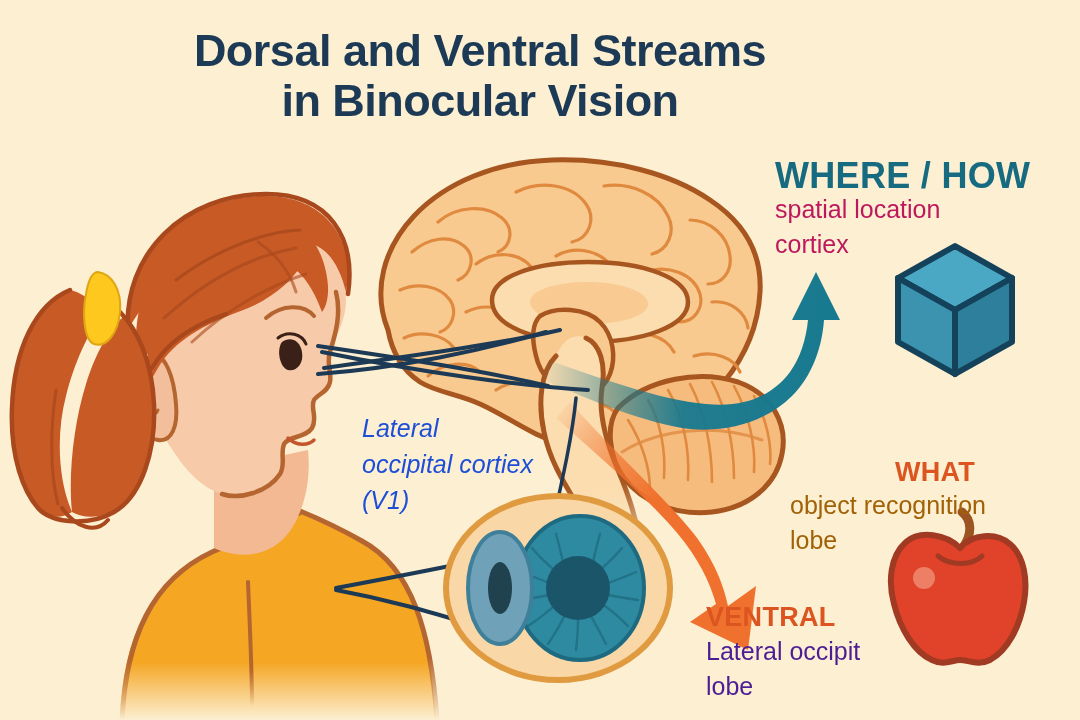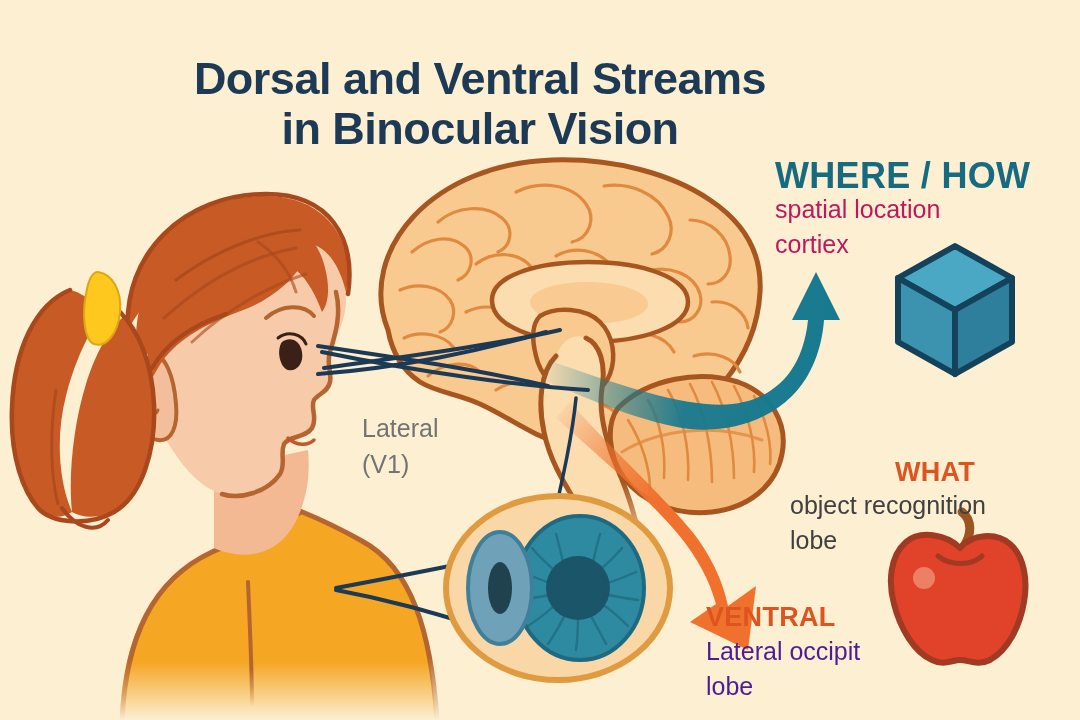--- a/index.html
+++ b/index.html
@@ -28,21 +28,20 @@
   #title-block {
     left: 0px;
     top: 26px;
     width: 960px;
     text-align: center;
     color: #1C3A55;
     font-weight: bold;
     font-size: 45px;
     line-height: 50px;
     letter-spacing: -0.5px;
-    margin-top: 28px;
   }
   #title-block .tline { display: block; }
 
   
   #dorsal-label { left: 775px; top: 160px; width: 300px; }
   #dorsal-label .heading {
     color: #176B80;
     font-weight: bold;
     font-size: 36px;
     line-height: 32px;
@@ -59,21 +58,21 @@
   #what-label { left: 790px; top: 414px; width: 290px; margin-top: 42px; }
   #what-label .heading {
     color: #DC5520;
     font-weight: bold;
     font-size: 27px;
     line-height: 32px;
     text-align: center;
     letter-spacing: 0.3px;
   }
   #what-label .sub {
-    color: #404040;
+    color: #a16207;
     font-size: 25px;
     line-height: 35px;
     font-weight: 400;
     text-align: left;
   }
 
   
   #ventral-label { left: 706px; top: 600px; width: 300px; }
   #ventral-label .heading {
     color: #DC5520;
@@ -85,24 +84,25 @@
   #ventral-label .sub {
     color: #4c1d95;
     font-size: 25px;
     line-height: 35px;
     font-weight: 400;
   }
 
   
   #v1-label {
     left: 362px; top: 410px; width: 210px;
-    color: #737373;
+    color: #1d4ed8;
     font-size: 25px;
     line-height: 36px;
     font-weight: 400;
+    font-style: italic;
   }
   #v1-label .ln { display: block; }
 </style>
 </head>
 <body>
 
 <div id="stage">
 
   <svg id="art" viewBox="0 0 1080 720" xmlns="http://www.w3.org/2000/svg">
     <defs>
@@ -358,16 +358,17 @@
   </div>
 
   <div class="txt" id="ventral-label">
     <div class="heading">VENTRAL</div>
     <div class="sub">Lateral occipit</div>
     <div class="sub">lobe</div>
   </div>
 
   <div class="txt" id="v1-label">
     <span class="ln">Lateral</span>
+    <span class="ln">occipital cortiex</span>
     <span class="ln">(V1)</span>
   </div>
 
 </div>
 
 </body></html>

